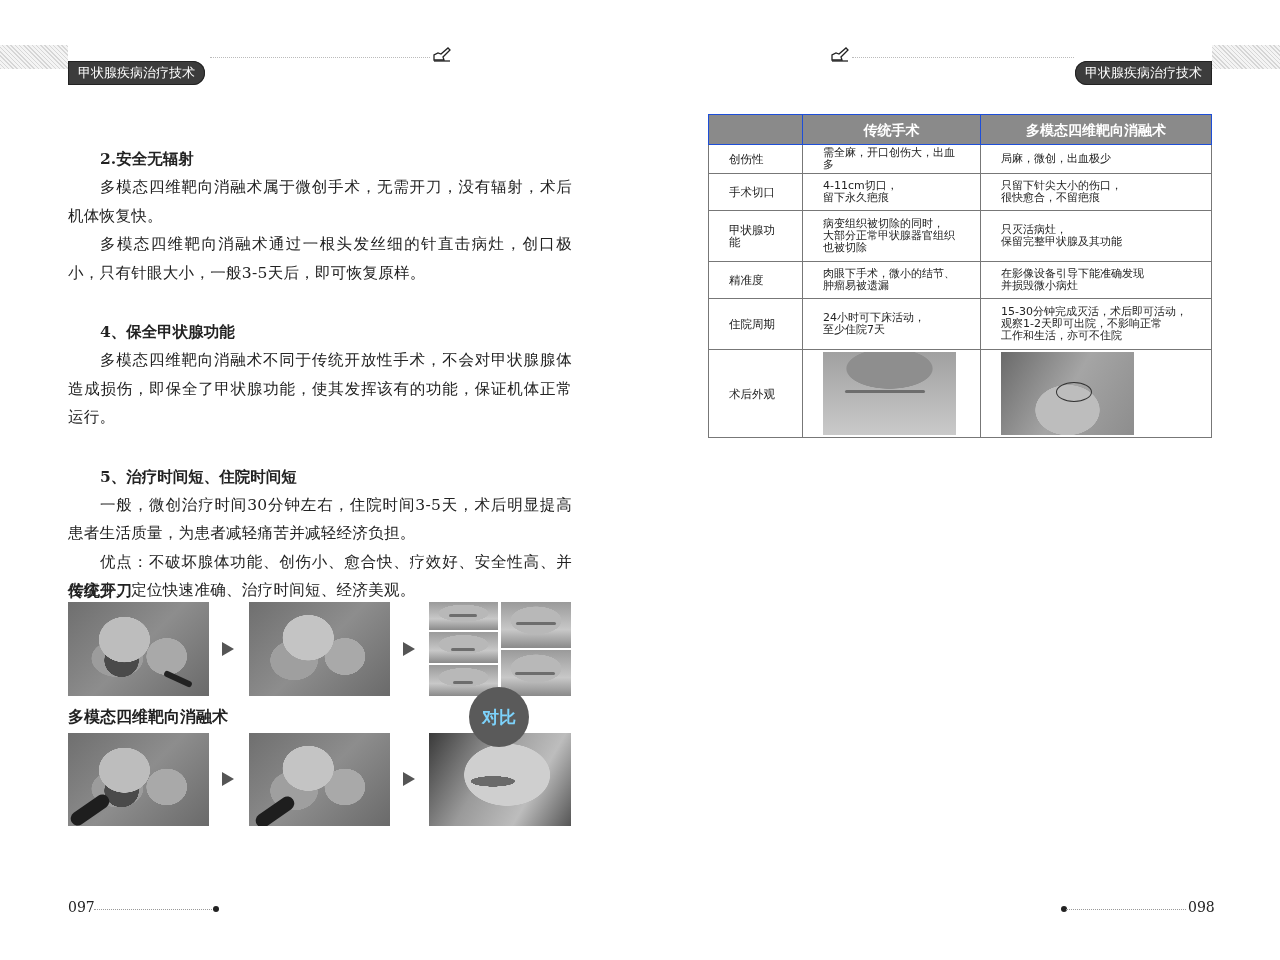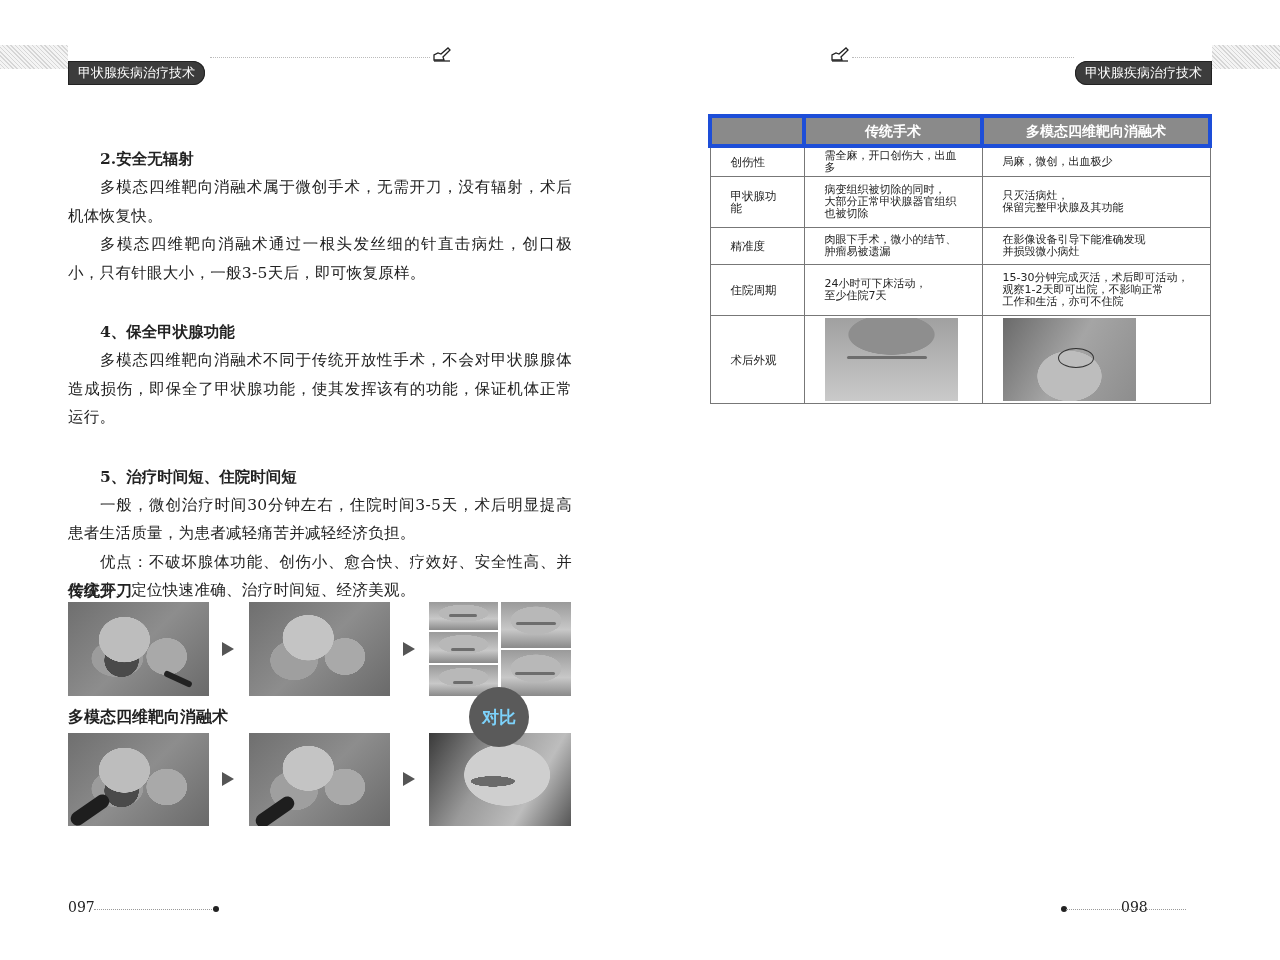--- a/index.html
+++ b/index.html
@@ -54,21 +54,21 @@
 
   
   .folio { position: absolute; top: 899px; font-size: 14px; color: #222; }
   .folio-line { position: absolute; top: 909px; border-top: 1px dotted #999; height: 0; }
   .folio-dot { position: absolute; top: 906px; width: 6px; height: 6px; border-radius: 50%; background: #222; }
 
   
   table.cmp { position: absolute; left: 708px; top: 114px; width: 504px; border-collapse: collapse;
     font-family: "DejaVu Sans", "Liberation Sans", sans-serif; font-size: 11px; line-height: 12px; color: #222; }
   table.cmp th { background: #8a8a8a; color: #fff; font-size: 14px; font-weight: bold; height: 30px;
-    border: 4px solid #1d4ed8; }
+    border: 1px solid #1d4ed8; }
   table.cmp td { border: 1px solid #777; text-align: left; vertical-align: middle; padding: 2px 20px; }
   table.cmp td.rh { width: 94px; font-size: 11.5px; }
   table.cmp td.c1 { width: 178px; margin-top: 44px; }
   .cell-line { display: block; }
   .thumb { display: inline-block; width: 133px; height: 83px; position: relative; vertical-align: middle; }
   .thumb.trad { background: radial-gradient(ellipse 80% 60% at 50% 20%, #8e8e8e 0 40%, transparent 41%),
       linear-gradient(180deg, #a0a0a0, #cacaca); }
   .thumb.abl { background: radial-gradient(ellipse 40% 50% at 50% 70%, #bdbdbd 0 60%, transparent 61%),
       linear-gradient(120deg, #6a6a6a, #a5a5a5 50%, #8d8d8d); }
   .thumb .ring { position: absolute; left: 55px; top: 30px; width: 36px; height: 20px;
@@ -156,20 +156,31 @@
   <tbody>
     <tr style="height:27px;">
       <td class="rh">创伤性</td>
       <td class="c1">
           <span class="cell-line">需全麻，开口创伤大，出血多</span>
         </td>
       <td>
           <span class="cell-line">局麻，微创，出血极少</span>
         </td>
     </tr>
+    <tr style="height:37px;">
+      <td class="rh">手术切口</td>
+      <td class="c1">
+        <span class="cell-line">4-11cm切口，</span>
+        <span class="cell-line">留下永久疤痕</span>
+      </td>
+      <td>
+        <span class="cell-line">只留下针尖大小的伤口，</span>
+        <span class="cell-line">很快愈合，不留疤痕</span>
+      </td>
+    </tr>
     <tr style="height:51px;">
       <td class="rh">甲状腺功能</td>
       <td class="c1">
         <span class="cell-line">病变组织被切除的同时，</span>
         <span class="cell-line">大部分正常甲状腺器官组织</span>
         <span class="cell-line">也被切除</span>
       </td>
       <td>
         <span class="cell-line">只灭活病灶，</span>
         <span class="cell-line">保留完整甲状腺及其功能</span>
@@ -209,13 +220,13 @@
         <span class="thumb abl">
           <span class="ring"></span>
         </span>
       </td>
     </tr>
   </tbody>
 </table>
 
 <div class="folio-dot" style="left:1061px;"></div>
 <div class="folio-line" style="left:1066px;width:120px;"></div>
-<div class="folio" style="left:1121px;">098</div>
+<div class="folio" style="left:1188px;">098</div>
 
 </body></html>

